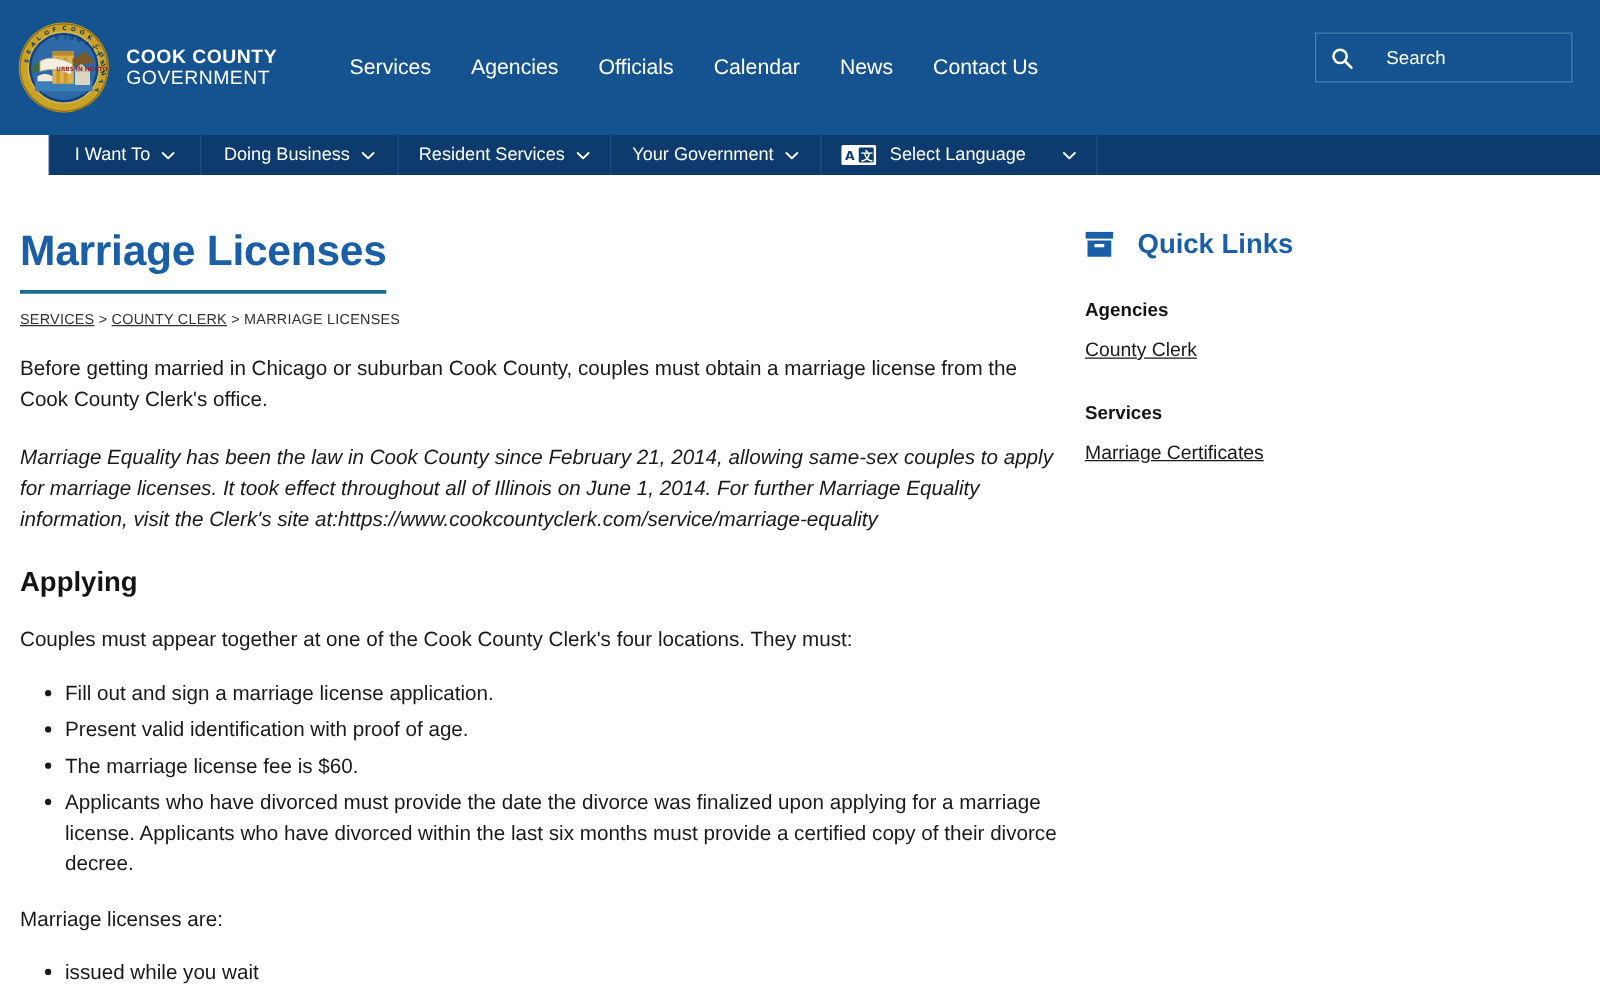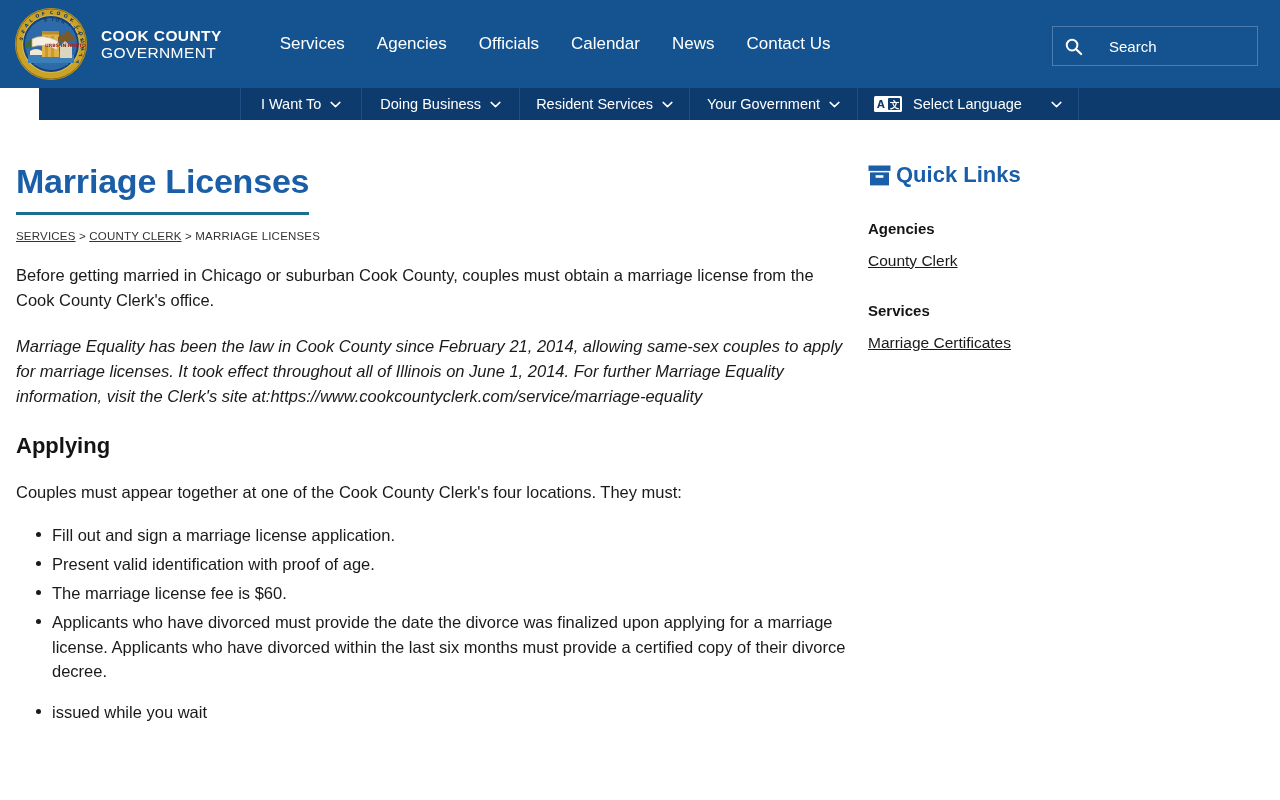--- a/index.html
+++ b/index.html
@@ -6,21 +6,21 @@
   html,body { width:1280px; height:800px; overflow:hidden; }
   body {
     font-family:"Liberation Sans", sans-serif;
     background:#ffffff;
     color:#1a1a1a;
     -webkit-font-smoothing:antialiased;
   }
 
   
   .topbar {
-    height:88px;
+    height:108px;
     background:#14538f;
     display:flex;
     align-items:center;
     position:relative;
   }
   .brand {
     display:flex;
     align-items:center;
     padding-left:14px;
     gap:13px;
@@ -72,21 +72,20 @@
     width:150px;
   }
   .search-input::placeholder { color:#ffffff; opacity:1; }
 
   
   .subnav {
     height:32px;
     background:#0d3b6e;
     display:flex;
     align-items:stretch;
-    justify-content:center;
     margin-left:39px;
   }
   .subitem {
     display:flex;
     align-items:center;
     justify-content:center;
     color:#ffffff;
     font-size:14.5px;
     padding:0 16px;
     gap:9px;
@@ -170,21 +169,21 @@
     left:0; top:9px;
     width:5px; height:5px;
     border-radius:50%;
     background:#1a1a1a;
   }
 
   
   .ql-head {
     display:flex;
     align-items:center;
-    gap:5px;
+    gap:19px;
   }
   .ql-icon { width:23px; height:21px; flex:none; }
   .ql-title {
     font-size:22px;
     font-weight:bold;
     color:#1b5ea8;
   }
   .ql-group-label {
     font-size:15px;
     font-weight:bold;
@@ -336,20 +335,21 @@
 
     <h2 class="sub">Applying</h2>
     <p class="body">Couples must appear together at one of the Cook County Clerk's four locations. They must:</p>
     <ul class="bullets">
       <li>Fill out and sign a marriage license application.</li>
       <li>Present valid identification with proof of age.</li>
       <li>The marriage license fee is $60.</li>
       <li>Applicants who have divorced must provide the date the divorce was finalized upon applying for a marriage license. Applicants who have divorced within the last six months must provide a certified copy of their divorce decree.</li>
     </ul>
 
+    <p class="body">Marriage licenses are:</p>
     <ul class="bullets">
       <li>issued while you wait</li>
 
     </ul>
   </div>
 
   <aside class="side">
     <div class="ql-head">
       <svg class="ql-icon" viewBox="0 0 23 21">
         <rect x="0.5" y="0.5" width="22" height="5.4" fill="#1b5ea8"></rect>

